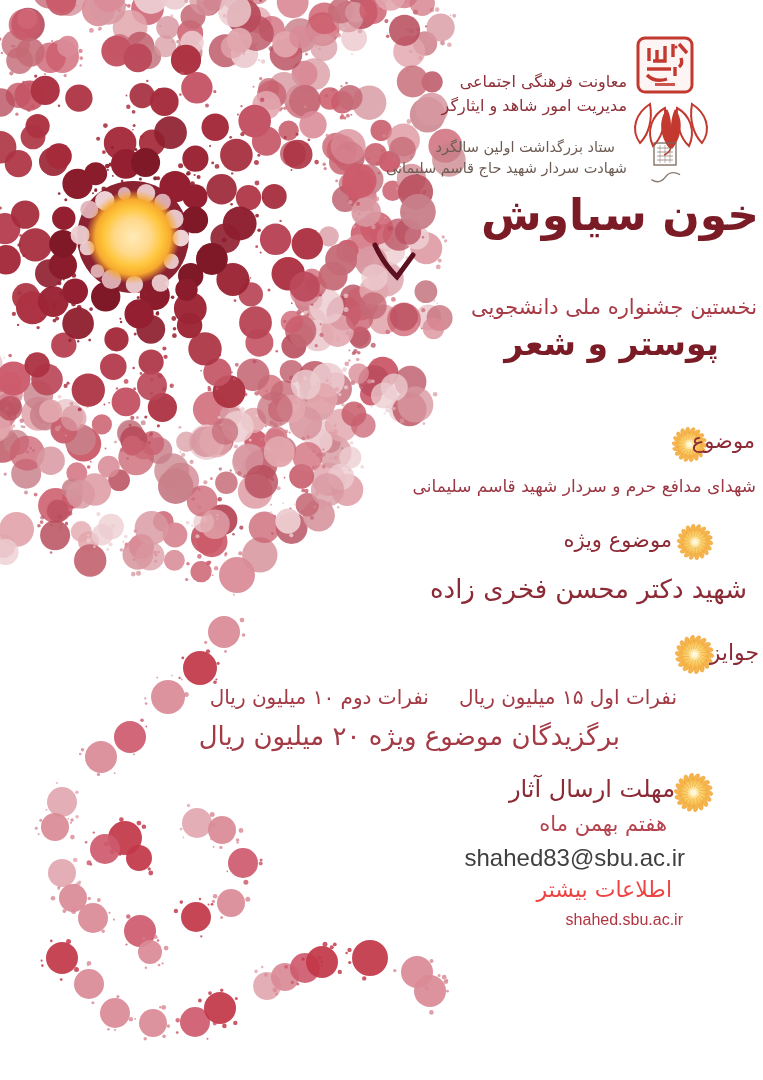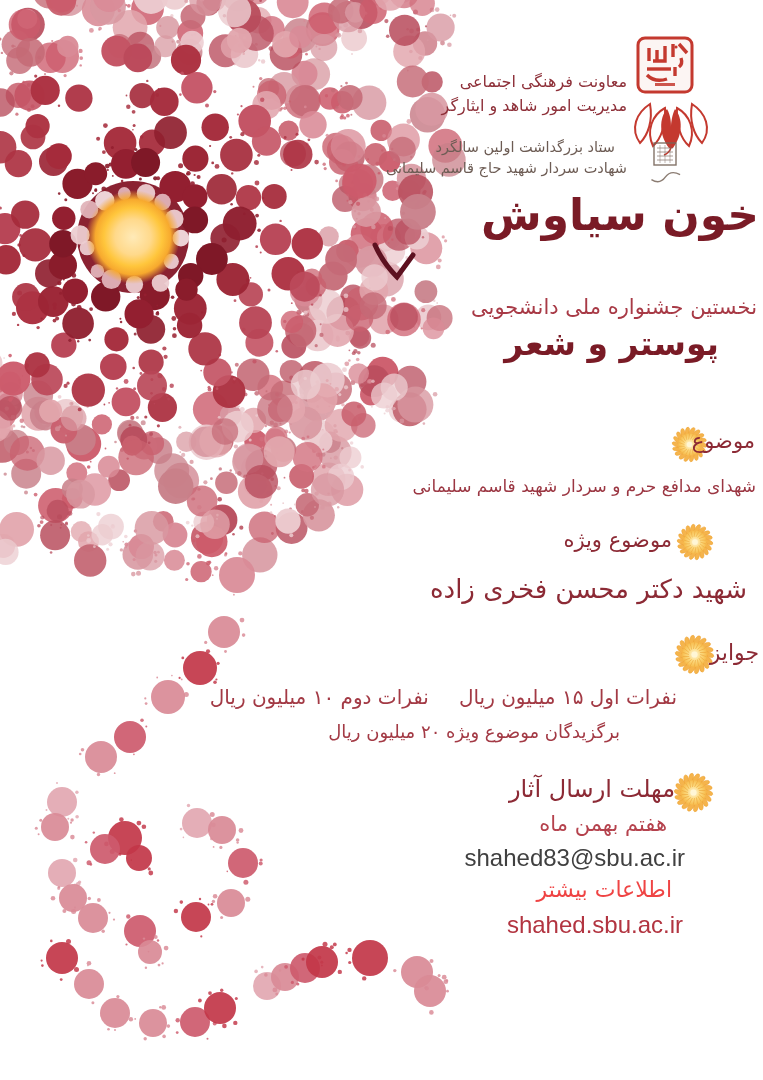--- a/index.html
+++ b/index.html
@@ -23,26 +23,26 @@
   .f2{left:676px;top:523px;width:38px;height:38px;}
   .f3{left:674px;top:634px;width:41px;height:41px;}
   .f4{left:673px;top:772px;width:41px;height:41px;}
   .topic-label{top:429px;right:8px;font-size:21px;color:#8c2a35;}
   .topic-value{top:476px;right:7px;font-size:17px;color:#9b3642;}
   .special-label{top:528px;right:91px;font-size:21px;color:#8c2a35;}
   .special-value{top:574px;right:16px;font-size:26px;color:#8c2a35;}
   .prizes-label{top:640px;right:4px;font-size:22px;color:#8c2a35;}
   .prize-line1{top:685px;right:86px;font-size:20px;color:#a33a45;}
   .prize-line1 .gap{display:inline-block;width:30px;}
-  .prize-line2{top:721px;right:143px;font-size:18px;color:#a33a45;}
+  .prize-line2{top:721px;right:143px;font-size:26px;color:#a33a45;}
   .deadline-label{top:775px;right:88px;font-size:24px;color:#8c2a35;}
   .deadline-value{top:812px;right:96px;font-size:21px;color:#b5424d;}
   .email{top:844px;right:78px;font-size:24px;color:#404040;}
   .moreinfo{top:877px;right:91px;font-size:22px;color:#ef4444;}
-  .website{top:911px;right:80px;font-size:24px;color:#b23440;}
+  .website{top:911px;right:80px;font-size:16px;color:#b23440;}
 </style>
 </head>
 <body>
 
 <div class="poster">
 
   <svg id="decor" viewBox="0 0 763 1080">
       <circle cx="88.5" cy="541.7" r="10.5" fill="#e2a6ad" opacity="0.8662850967654958"></circle>
       <circle cx="328.6" cy="479.3" r="16.8" fill="#e2a6ad" opacity="0.8483550527878105"></circle>
       <circle cx="335.7" cy="457.6" r="2.2" fill="#e2a6ad" opacity="0.7635195475090295"></circle>

